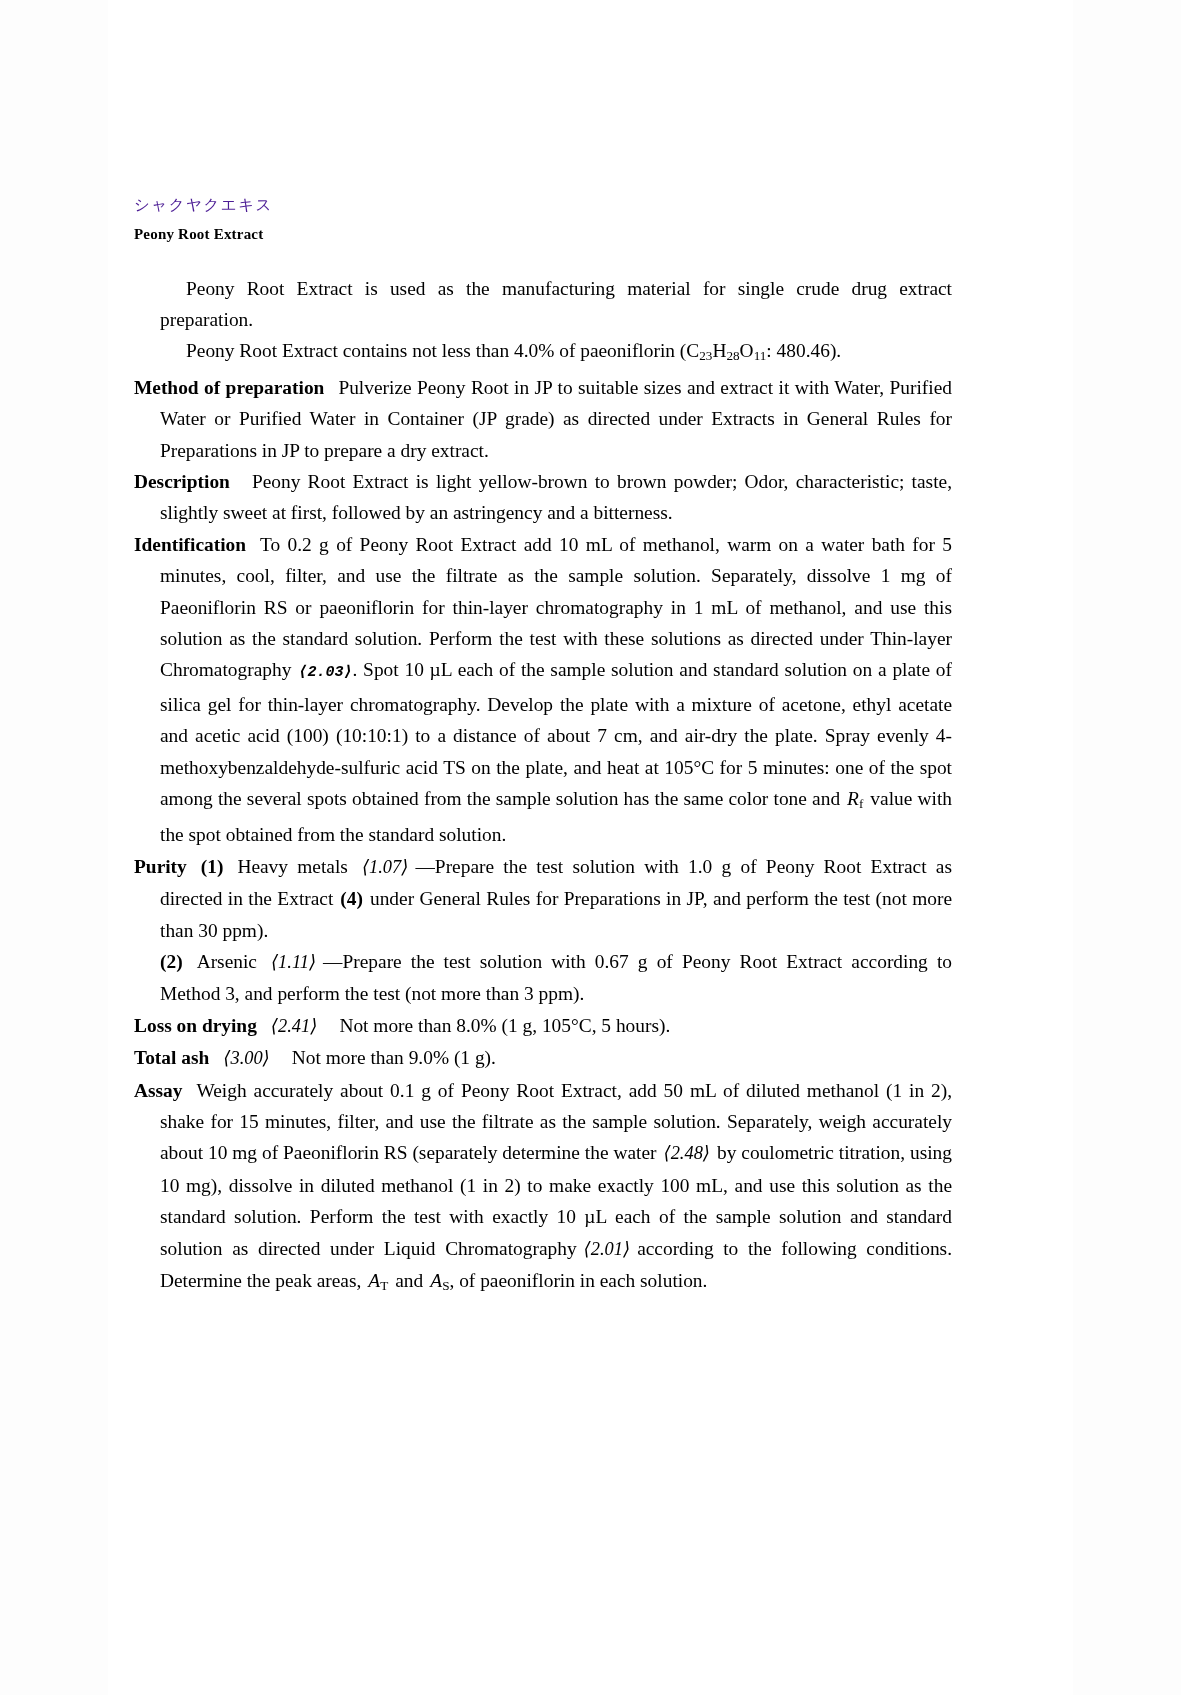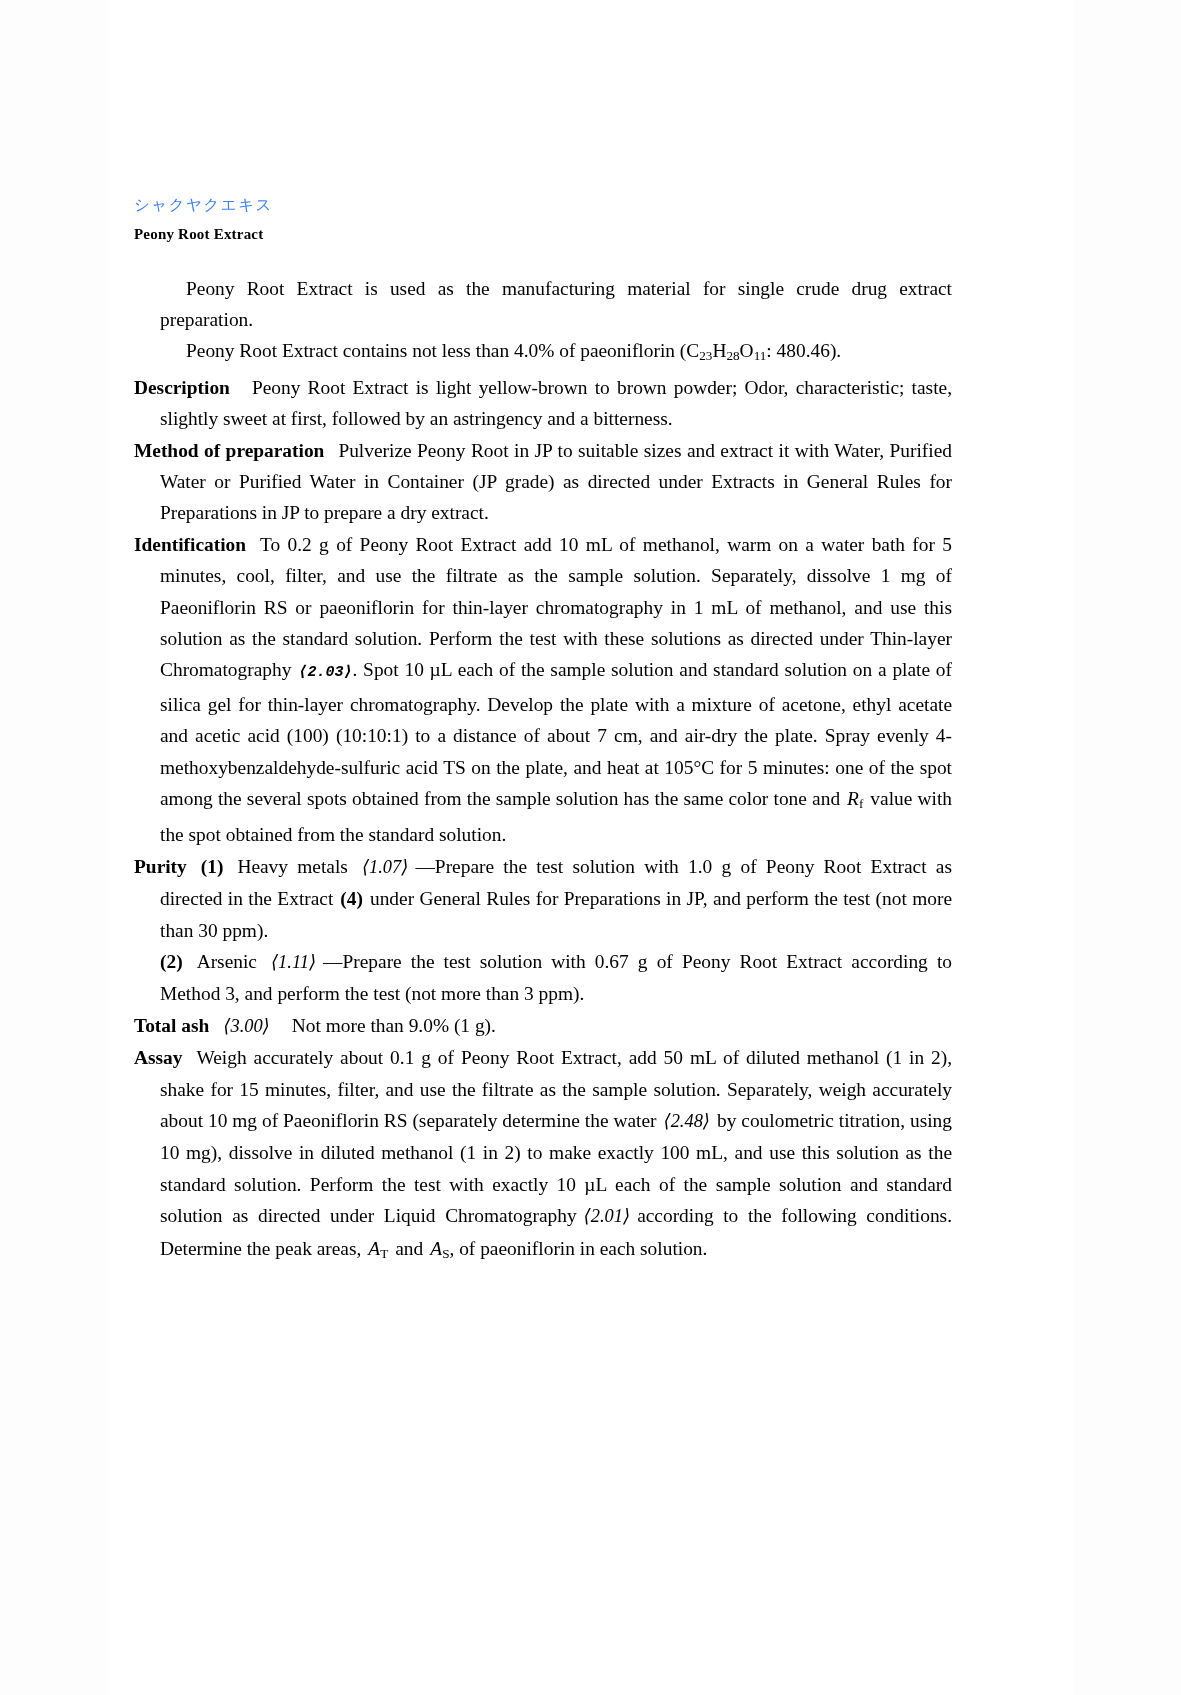--- a/index.html
+++ b/index.html
@@ -35,21 +35,21 @@
   .content {
     position: absolute;
     left: 134px;
     top: 196px;
     width: 818px;
   }
   .jp-title {
     font-family: "DejaVu Serif", serif;
     font-size: 15.5px;
     letter-spacing: 1.5px;
-    color: #3b82f6;
+    color: #4c1d95;
     margin: 0 0 10px 0;
     line-height: 1.2;
   }
   .en-title {
     font-size: 15px;
     font-weight: bold;
     margin: 0 0 30px 0;
     line-height: 1.2;
     letter-spacing: 0.2px;
   }
@@ -114,31 +114,32 @@
 
   <div class="content">
 
     <div class="jp-title">シャクヤクエキス</div>
     <div class="en-title">Peony Root Extract</div>
 
     <p class="para indent-first"><span>Peony Root Extract is used as the manufacturing material for single crude drug extract preparation.</span></p>
 
     <p class="para indent-first"><span>Peony Root Extract contains not less than 4.0%  of paeoniflorin (C</span><sub>23</sub><span>H</span><sub>28</sub><span>O</span><sub>11</sub><span>: 480.46).</span></p>
 
+    <p class="para hanging"><span class="lbl">Method of preparation</span><span class="gap-md"></span><span>Pulverize Peony Root in JP to suitable sizes and extract it with Water, Purified Water or Purified Water in Container (JP grade) as directed under Extracts in General Rules for Preparations in JP to prepare a dry extract.</span></p>
+
     <p class="para hanging"><span class="lbl">Description</span><span class="gap-lg"></span><span>Peony Root Extract is light yellow-brown to brown powder; Odor, characteristic; taste, slightly sweet at first, followed by an astringency and a bitterness.</span></p>
-
-    <p class="para hanging"><span class="lbl">Method of preparation</span><span class="gap-md"></span><span>Pulverize Peony Root in JP to suitable sizes and extract it with Water, Purified Water or Purified Water in Container (JP grade) as directed under Extracts in General Rules for Preparations in JP to prepare a dry extract.</span></p>
 
 
     <p class="para hanging"><span class="lbl">Identification</span><span class="gap-md"></span><span>To 0.2 g of Peony Root Extract add 10 mL of methanol, warm on a water bath for 5 minutes, cool, filter, and use the filtrate as the sample solution. Separately, dissolve 1 mg of Paeoniflorin RS or paeoniflorin for thin-layer chromatography in 1 mL of methanol, and use this solution as the standard solution. Perform the test with these solutions as directed under Thin-layer Chromatography</span><span class="gap-sm"></span><span class="ref">⟨2.03⟩</span><span>. Spot 10 µL each of the sample solution and standard solution on a plate of silica gel for thin-layer chromatography. Develop the plate with a mixture of acetone, ethyl acetate and acetic acid (100) (10:10:1) to a distance of about 7 cm, and air-dry the plate. Spray evenly 4-methoxybenzaldehyde-sulfuric acid TS on the plate, and heat at 105°C for 5 minutes: one of the spot among the several spots obtained from the sample solution has the same color tone and</span><span class="gap-sm"></span><span class="ital">R</span><sub>f</sub><span class="gap-sm"></span><span>value with the spot obtained from the standard solution.</span></p>
 
     <p class="para hanging"><span class="lbl">Purity</span><span class="gap-md"></span><span class="lbl">(1)</span><span class="gap-md"></span><span>Heavy metals</span><span class="gap-md"></span><span class="ref-light">⟨1.07⟩</span><span class="gap-sm"></span><span>—Prepare the test solution with 1.0 g of Peony Root Extract as directed in the Extract</span><span class="gap-sm"></span><span class="lbl">(4)</span><span class="gap-sm"></span><span>under General Rules for Preparations in JP, and perform the test (not more than 30 ppm).</span></p>
 
     <p class="para hanging-deep"><span class="lbl">(2)</span><span class="gap-md"></span><span>Arsenic</span><span class="gap-md"></span><span class="ref-light">⟨1.11⟩</span><span class="gap-sm"></span><span>—Prepare the test solution with 0.67 g of Peony Root Extract according to Method 3, and perform the test (not more than 3 ppm).</span></p>
 
+    <p class="para hanging"><span class="lbl">Loss on drying</span><span class="gap-md"></span><span class="ref-light">⟨2.41⟩</span><span class="gap-lg"></span><span>Not more than 8.0%  (1 g, 105°C, 5 hours).</span></p>
 
     <p class="para hanging"><span class="lbl">Total ash</span><span class="gap-md"></span><span class="ref-light">⟨3.00⟩</span><span class="gap-lg"></span><span>Not more than 9.0%  (1 g).</span></p>
 
     <p class="para hanging"><span class="lbl">Assay</span><span class="gap-md"></span><span>Weigh accurately about 0.1 g of Peony Root Extract, add 50 mL of diluted methanol (1 in 2), shake for 15 minutes, filter, and use the filtrate as the sample solution. Separately, weigh accurately about 10 mg of Paeoniflorin RS (separately determine the water</span><span class="gap-sm"></span><span class="ref-light">⟨2.48⟩</span><span class="gap-sm"></span><span>by coulometric titration, using 10 mg), dissolve in diluted methanol (1 in 2) to make exactly 100 mL, and use this solution as the standard solution. Perform the test with exactly 10 µL each of the sample solution and standard solution as directed under Liquid Chromatography</span><span class="gap-sm"></span><span class="ref-light">⟨2.01⟩</span><span class="gap-sm"></span><span>according to the following conditions. Determine the peak areas,</span><span class="gap-sm"></span><span class="ital">A</span><sub>T</sub><span class="gap-sm"></span><span>and</span><span class="gap-sm"></span><span class="ital">A</span><sub>S</sub><span>, of paeoniflorin in each solution.</span></p>
 
 
   </div>
 </div>
 
 </body></html>

